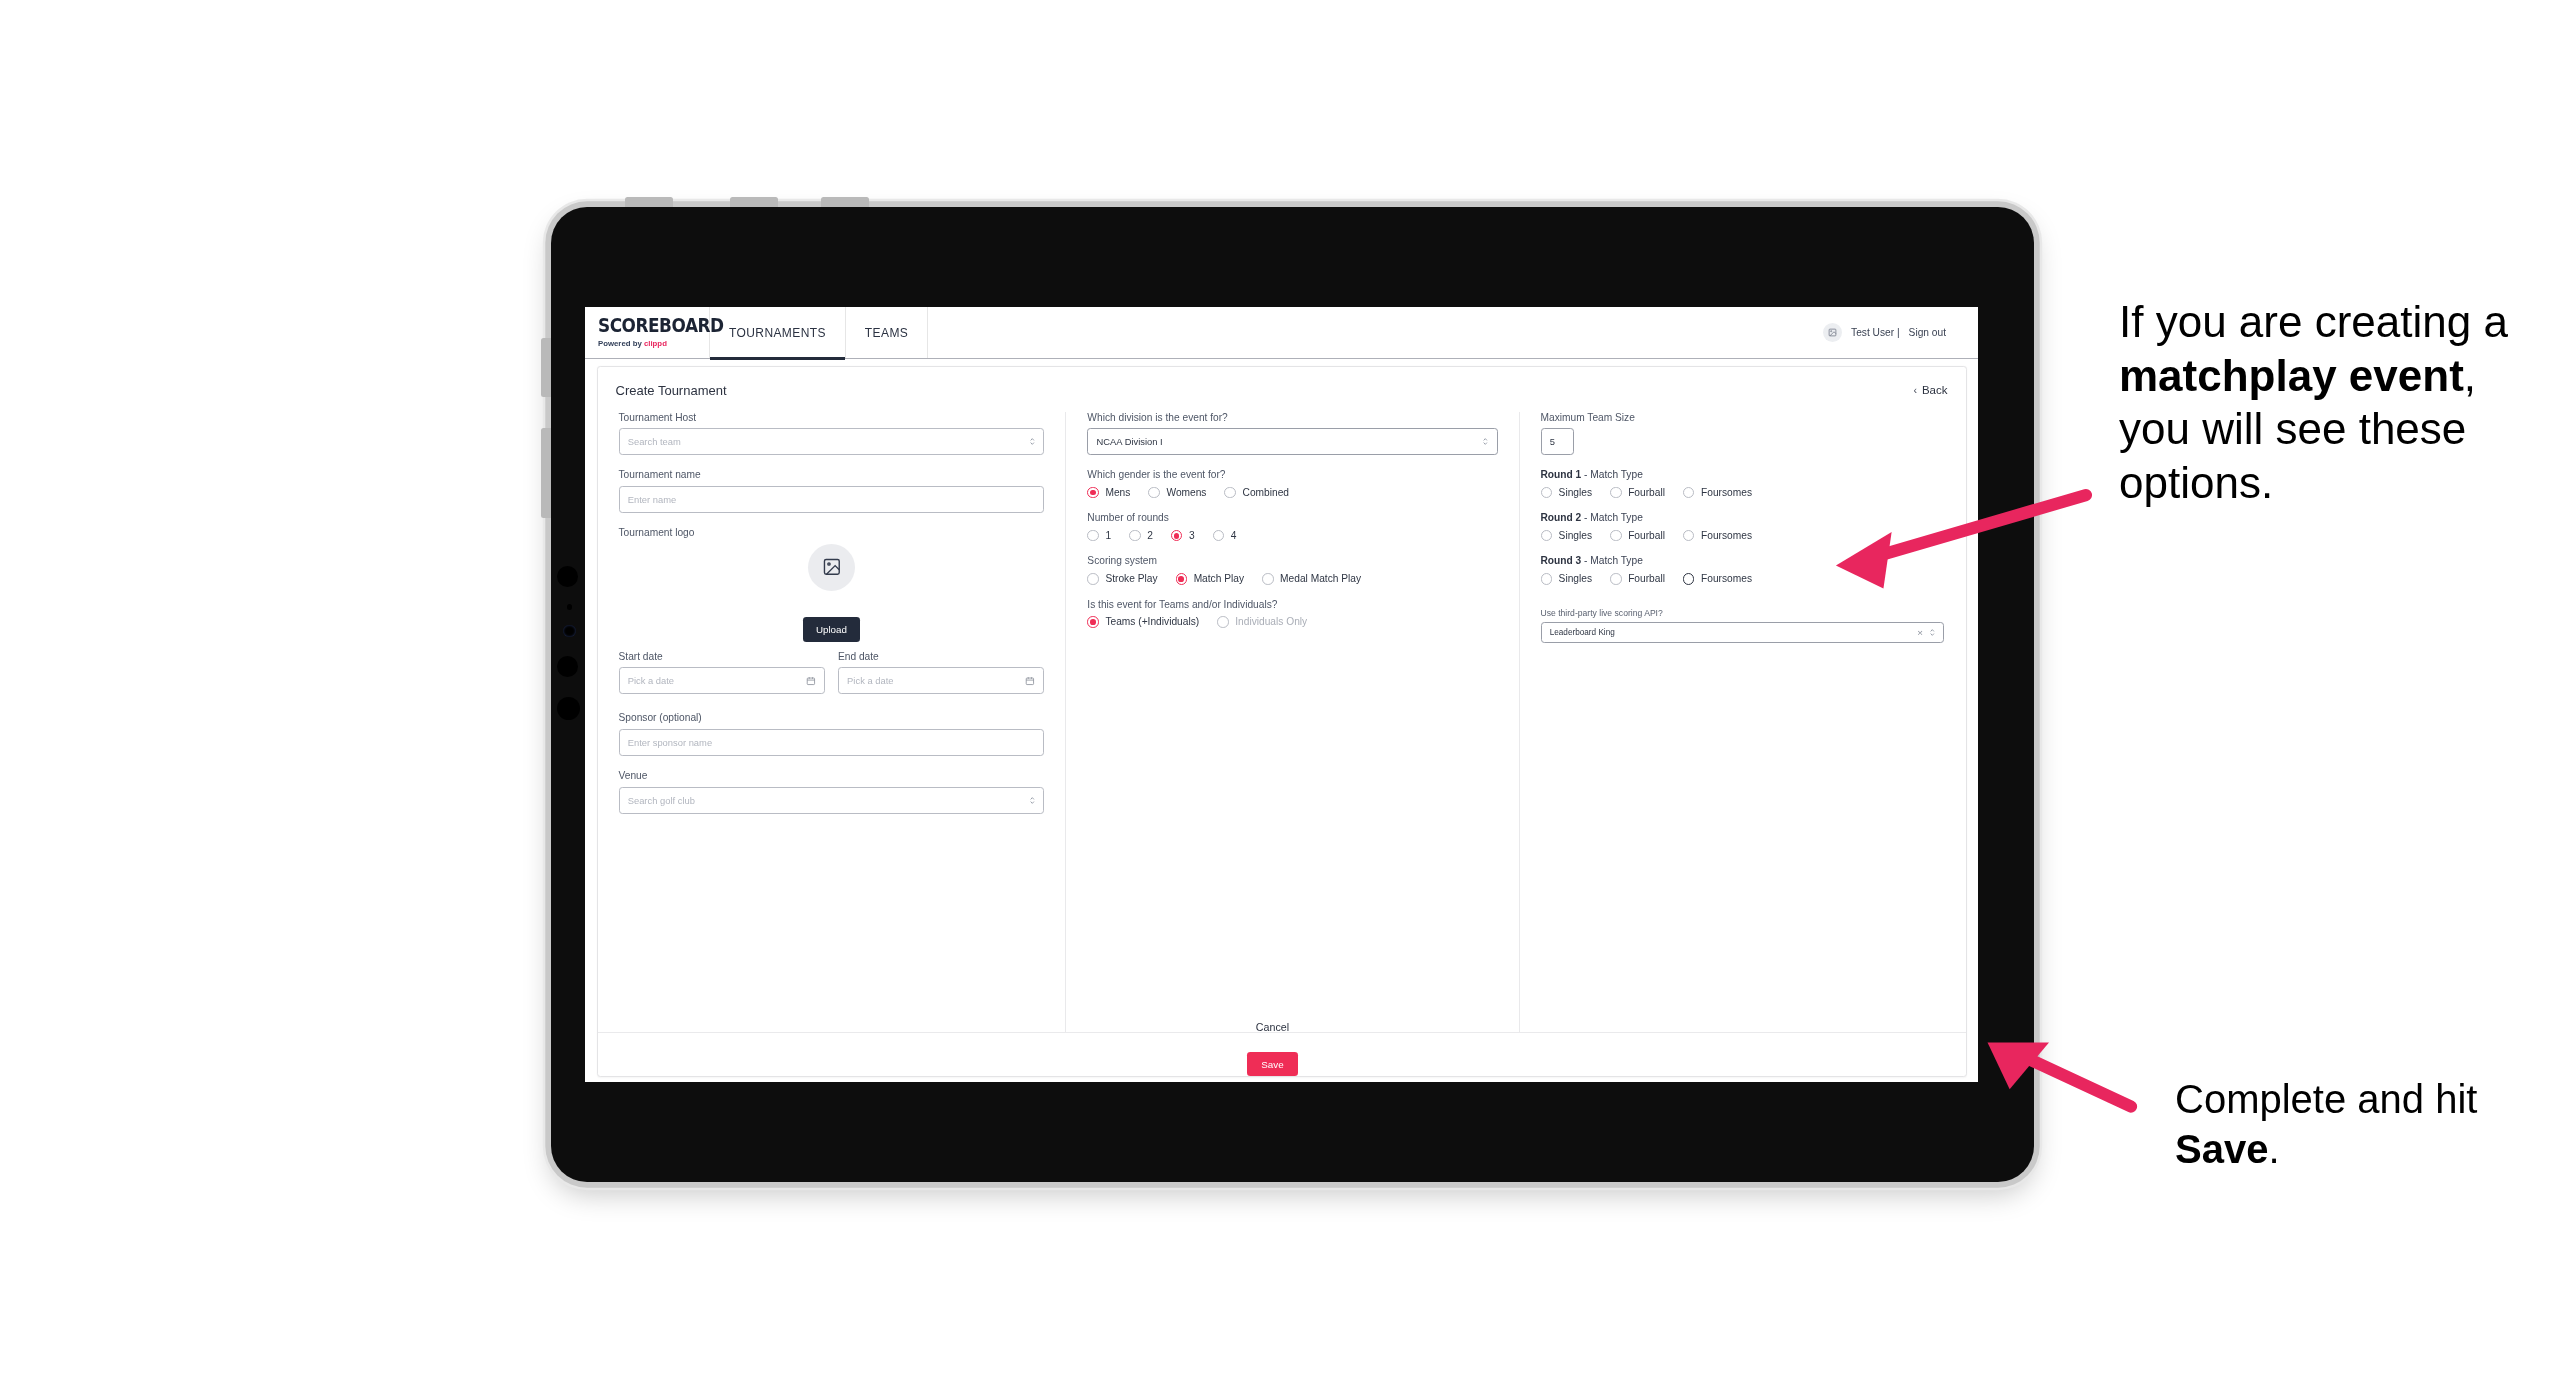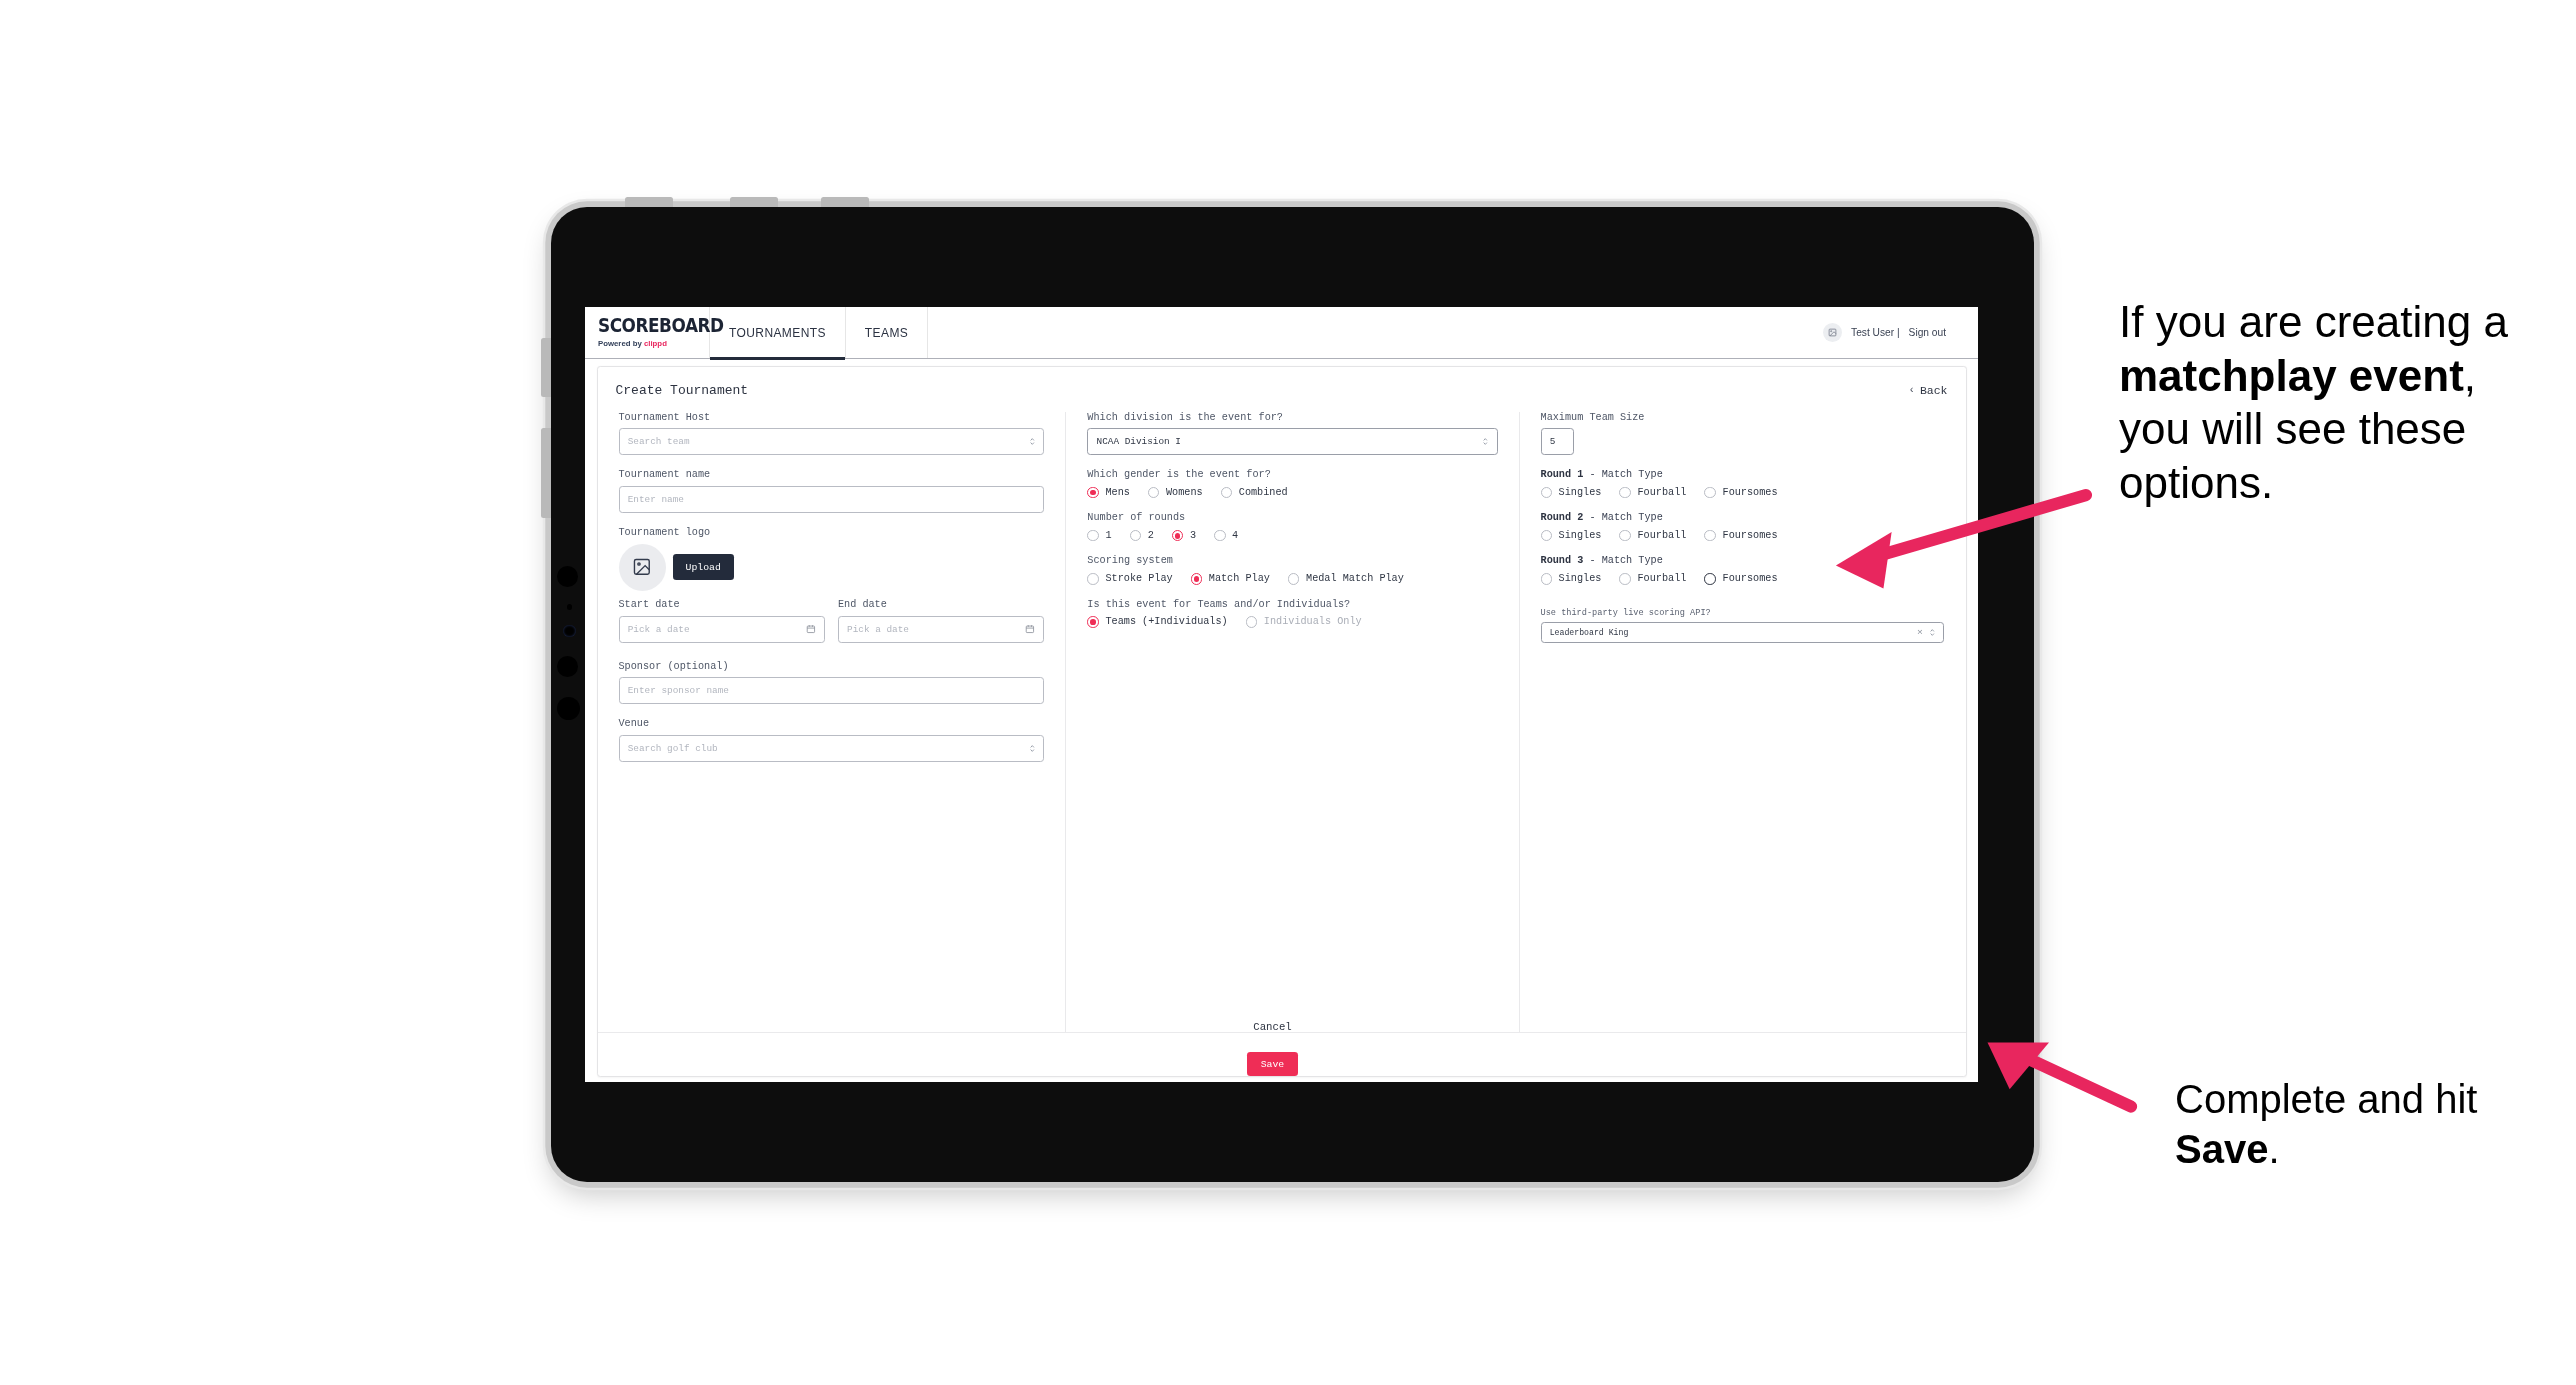--- a/index.html
+++ b/index.html
@@ -80,21 +80,20 @@
   .avatar svg{width:9px;height:9px;}
   .nav-user{color:#3a4253;}
   .nav-signout{color:#3a4253;cursor:pointer;}
 
   
   .page{
     position:absolute; left:11.5px; right:11.5px; top:59px; bottom:4.9px;
     background:#fff; border:0.8px solid #e4e4e6; border-radius:3.3px;
     display:flex; flex-direction:column;
     box-shadow:0 0.8px 1.6px rgba(0,0,0,.04);
-    font-family:Liberation Mono, monospace;
   }
   .page-head{
     display:flex;align-items:center;justify-content:space-between;
     padding:15.6px 18px 14px 18px;
   }
   .page-title{font-size:13px;color:#2d3341;}
   .back-btn{display:flex;align-items:center;gap:4.9px;font-size:11.5px;color:#2d3341;cursor:pointer;}
   .back-chev{font-size:10.7px;color:#4b5160;}
 
   .cols{flex:1;display:flex;min-height:0;}
@@ -112,21 +111,21 @@
   }
   .inp.filled{color:#2f3644;border-color:#9a9ea8;}
   .inp .caret{
     margin-left:auto;color:#9aa0ab;font-size:9px;line-height:1;
     display:flex;flex-direction:column;gap:0.8px;
   }
   .inp .clearx{margin-left:auto;color:#8d939e;font-size:9.8px;padding-right:5.7px;}
   .inp .caret2{color:#9aa0ab;font-size:9px;}
   .stack-chev{display:block;width:6.6px;height:9px;}
 
-  .logo-row{display:flex;align-items:center;gap:7px;margin-top:1.6px;margin-bottom:8.2px;}
+  .logo-row{display:flex;align-items:center;gap:26px;margin-top:1.6px;margin-bottom:8.2px;flex-direction:column;}
   .logo-circle{
     width:47px;height:47px;border-radius:50%;background:#ebecef;
     display:flex;align-items:center;justify-content:center;
   }
   .logo-circle svg{width:19.7px;height:19.7px;}
   .upload-btn{
     background:#232b3b;color:#fff;font-size:9.8px;border-radius:3.3px;
     padding:7.4px 13px;cursor:pointer;
   }
   .date-row{display:flex;gap:13px;margin-bottom:18px;justify-content:space-between;}

